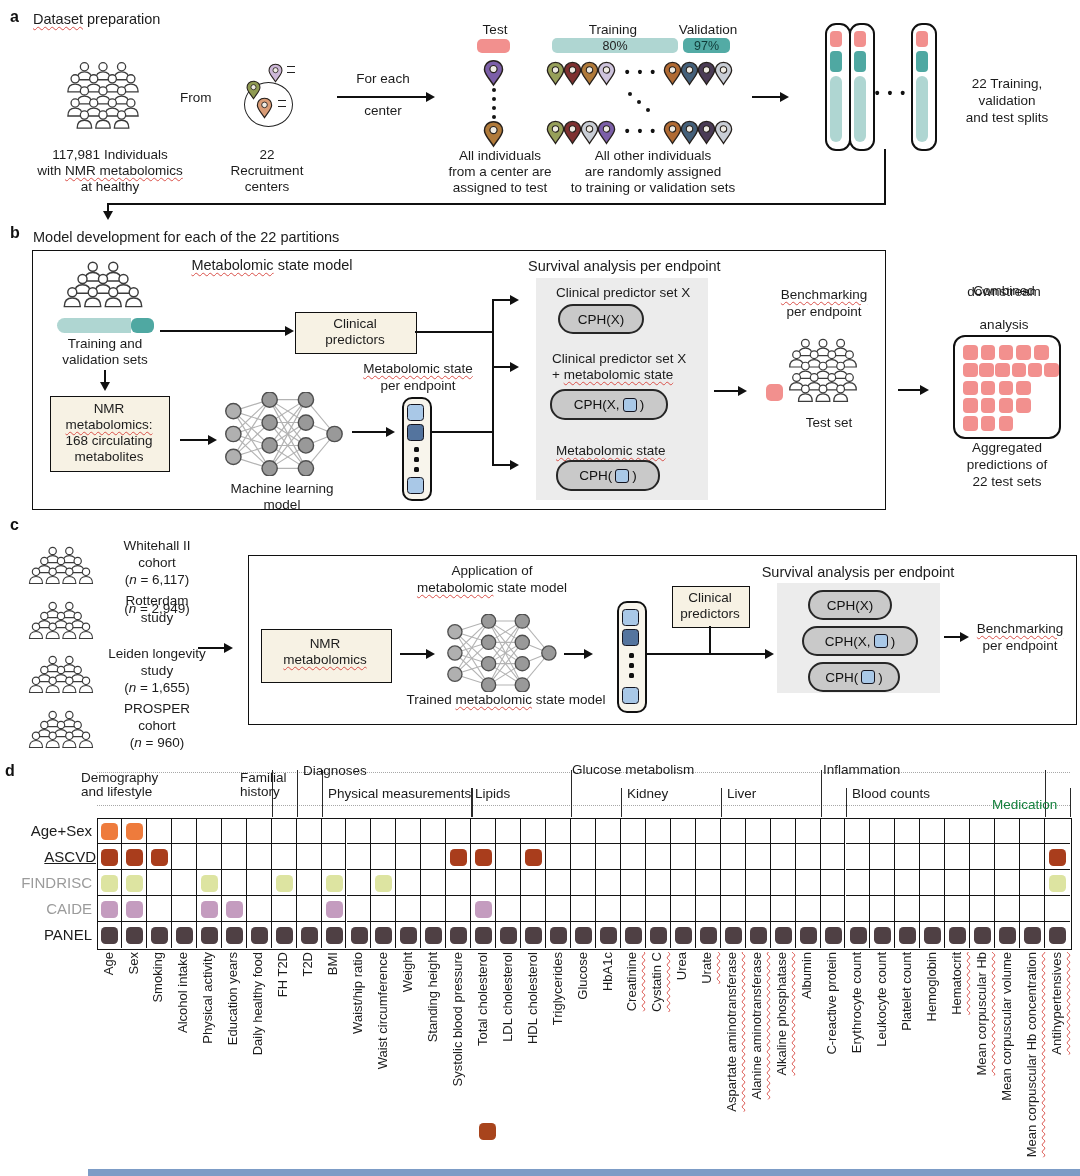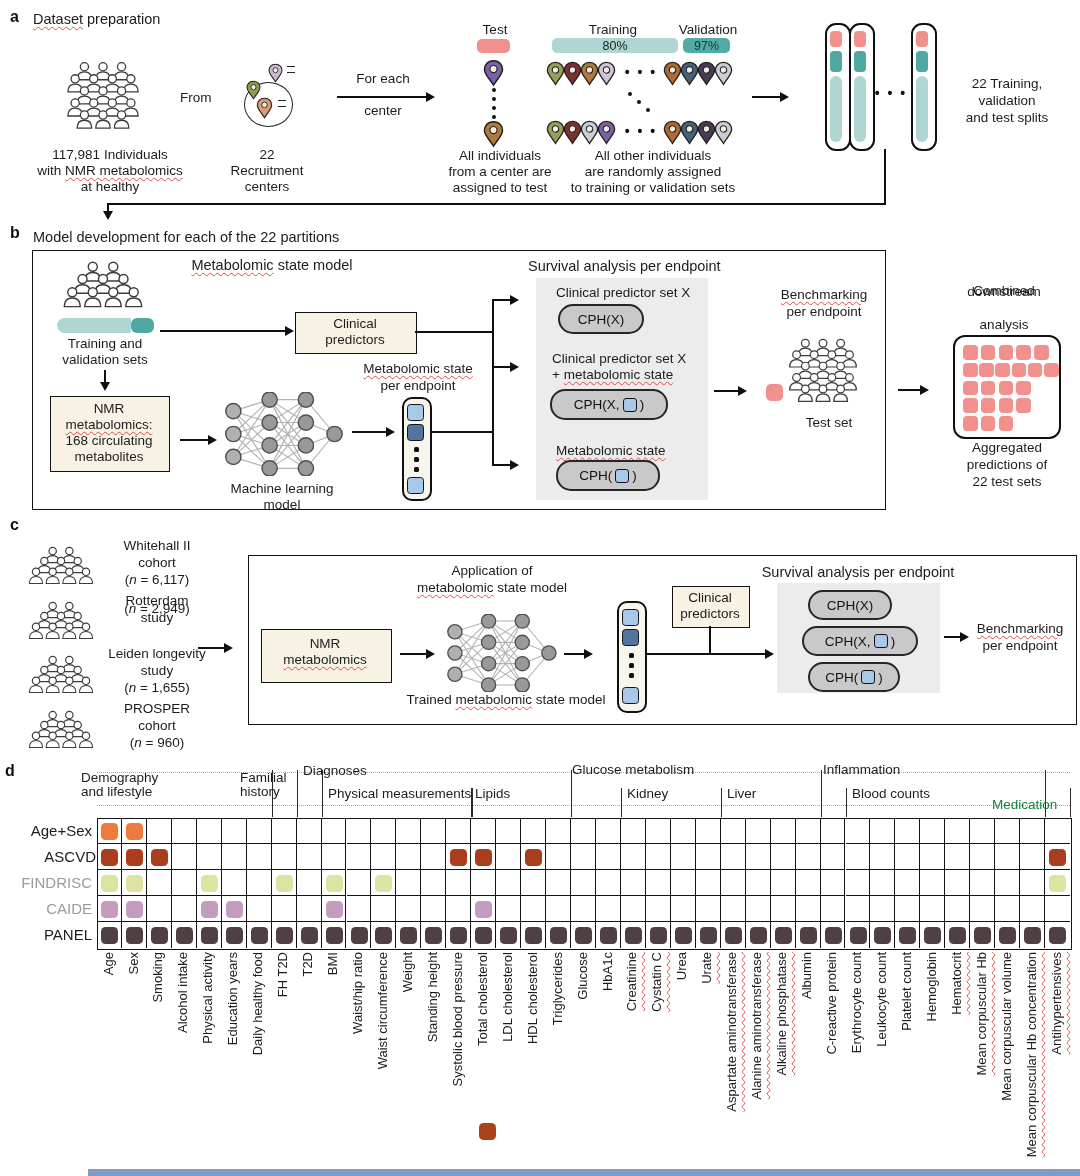--- a/index.html
+++ b/index.html
@@ -758,21 +758,21 @@
       <div class="cell" style="left: 895.4px; top: 922px; width: 24.95px; height: 26px; border-right: 1px solid rgb(20, 20, 20); border-bottom: 0px solid rgb(20, 20, 20);"></div>
       <div class="cell" style="left: 920.4px; top: 922px; width: 24.95px; height: 26px; border-right: 1px solid rgb(20, 20, 20); border-bottom: 0px solid rgb(20, 20, 20);"></div>
       <div class="cell" style="left: 945.3px; top: 922px; width: 24.95px; height: 26px; border-right: 1px solid rgb(20, 20, 20); border-bottom: 0px solid rgb(20, 20, 20);"></div>
       <div class="cell" style="left: 970.3px; top: 922px; width: 24.95px; height: 26px; border-right: 1px solid rgb(20, 20, 20); border-bottom: 0px solid rgb(20, 20, 20);"></div>
       <div class="cell" style="left: 995.2px; top: 922px; width: 24.95px; height: 26px; border-right: 1px solid rgb(20, 20, 20); border-bottom: 0px solid rgb(20, 20, 20);"></div>
       <div class="cell" style="left: 1020.1px; top: 922px; width: 24.95px; height: 26px; border-right: 1px solid rgb(20, 20, 20); border-bottom: 0px solid rgb(20, 20, 20);"></div>
       <div class="cell" style="left: 1045.1px; top: 922px; width: 24.95px; height: 26px; border-right: 0px solid rgb(20, 20, 20); border-bottom: 0px solid rgb(20, 20, 20);"></div>
       <div class="rowlab" style="left: 0px; top: 822px;">Age+Sex</div>
       <div class="mark" style="left: 101px; top: 822.5px; width: 17px; height: 17px; background: rgb(238, 123, 60);"></div>
       <div class="mark" style="left: 126px; top: 822.5px; width: 17px; height: 17px; background: rgb(238, 123, 60);"></div>
-      <div class="rowlab" style="left: 4px; top: 848px;">ASCVD</div>
+      <div class="rowlab" style="left: 4px; top: 848px; text-decoration: underline;">ASCVD</div>
       <div class="mark" style="left: 101px; top: 848.5px; width: 17px; height: 17px; background: rgb(169, 61, 28);"></div>
       <div class="mark" style="left: 126px; top: 848.5px; width: 17px; height: 17px; background: rgb(169, 61, 28);"></div>
       <div class="mark" style="left: 150.9px; top: 848.5px; width: 17px; height: 17px; background: rgb(169, 61, 28);"></div>
       <div class="mark" style="left: 450.3px; top: 848.5px; width: 17px; height: 17px; background: rgb(169, 61, 28);"></div>
       <div class="mark" style="left: 475.3px; top: 848.5px; width: 17px; height: 17px; background: rgb(169, 61, 28);"></div>
       <div class="mark" style="left: 525.1px; top: 848.5px; width: 17px; height: 17px; background: rgb(169, 61, 28);"></div>
       <div class="mark" style="left: 1049.1px; top: 848.5px; width: 17px; height: 17px; background: rgb(169, 61, 28);"></div>
       <div class="rowlab gray" style="left: 0px; top: 874px;">FINDRISC</div>
       <div class="mark" style="left: 101px; top: 874.5px; width: 17px; height: 17px; background: rgb(221, 228, 161);"></div>
       <div class="mark" style="left: 126px; top: 874.5px; width: 17px; height: 17px; background: rgb(221, 228, 161);"></div>

